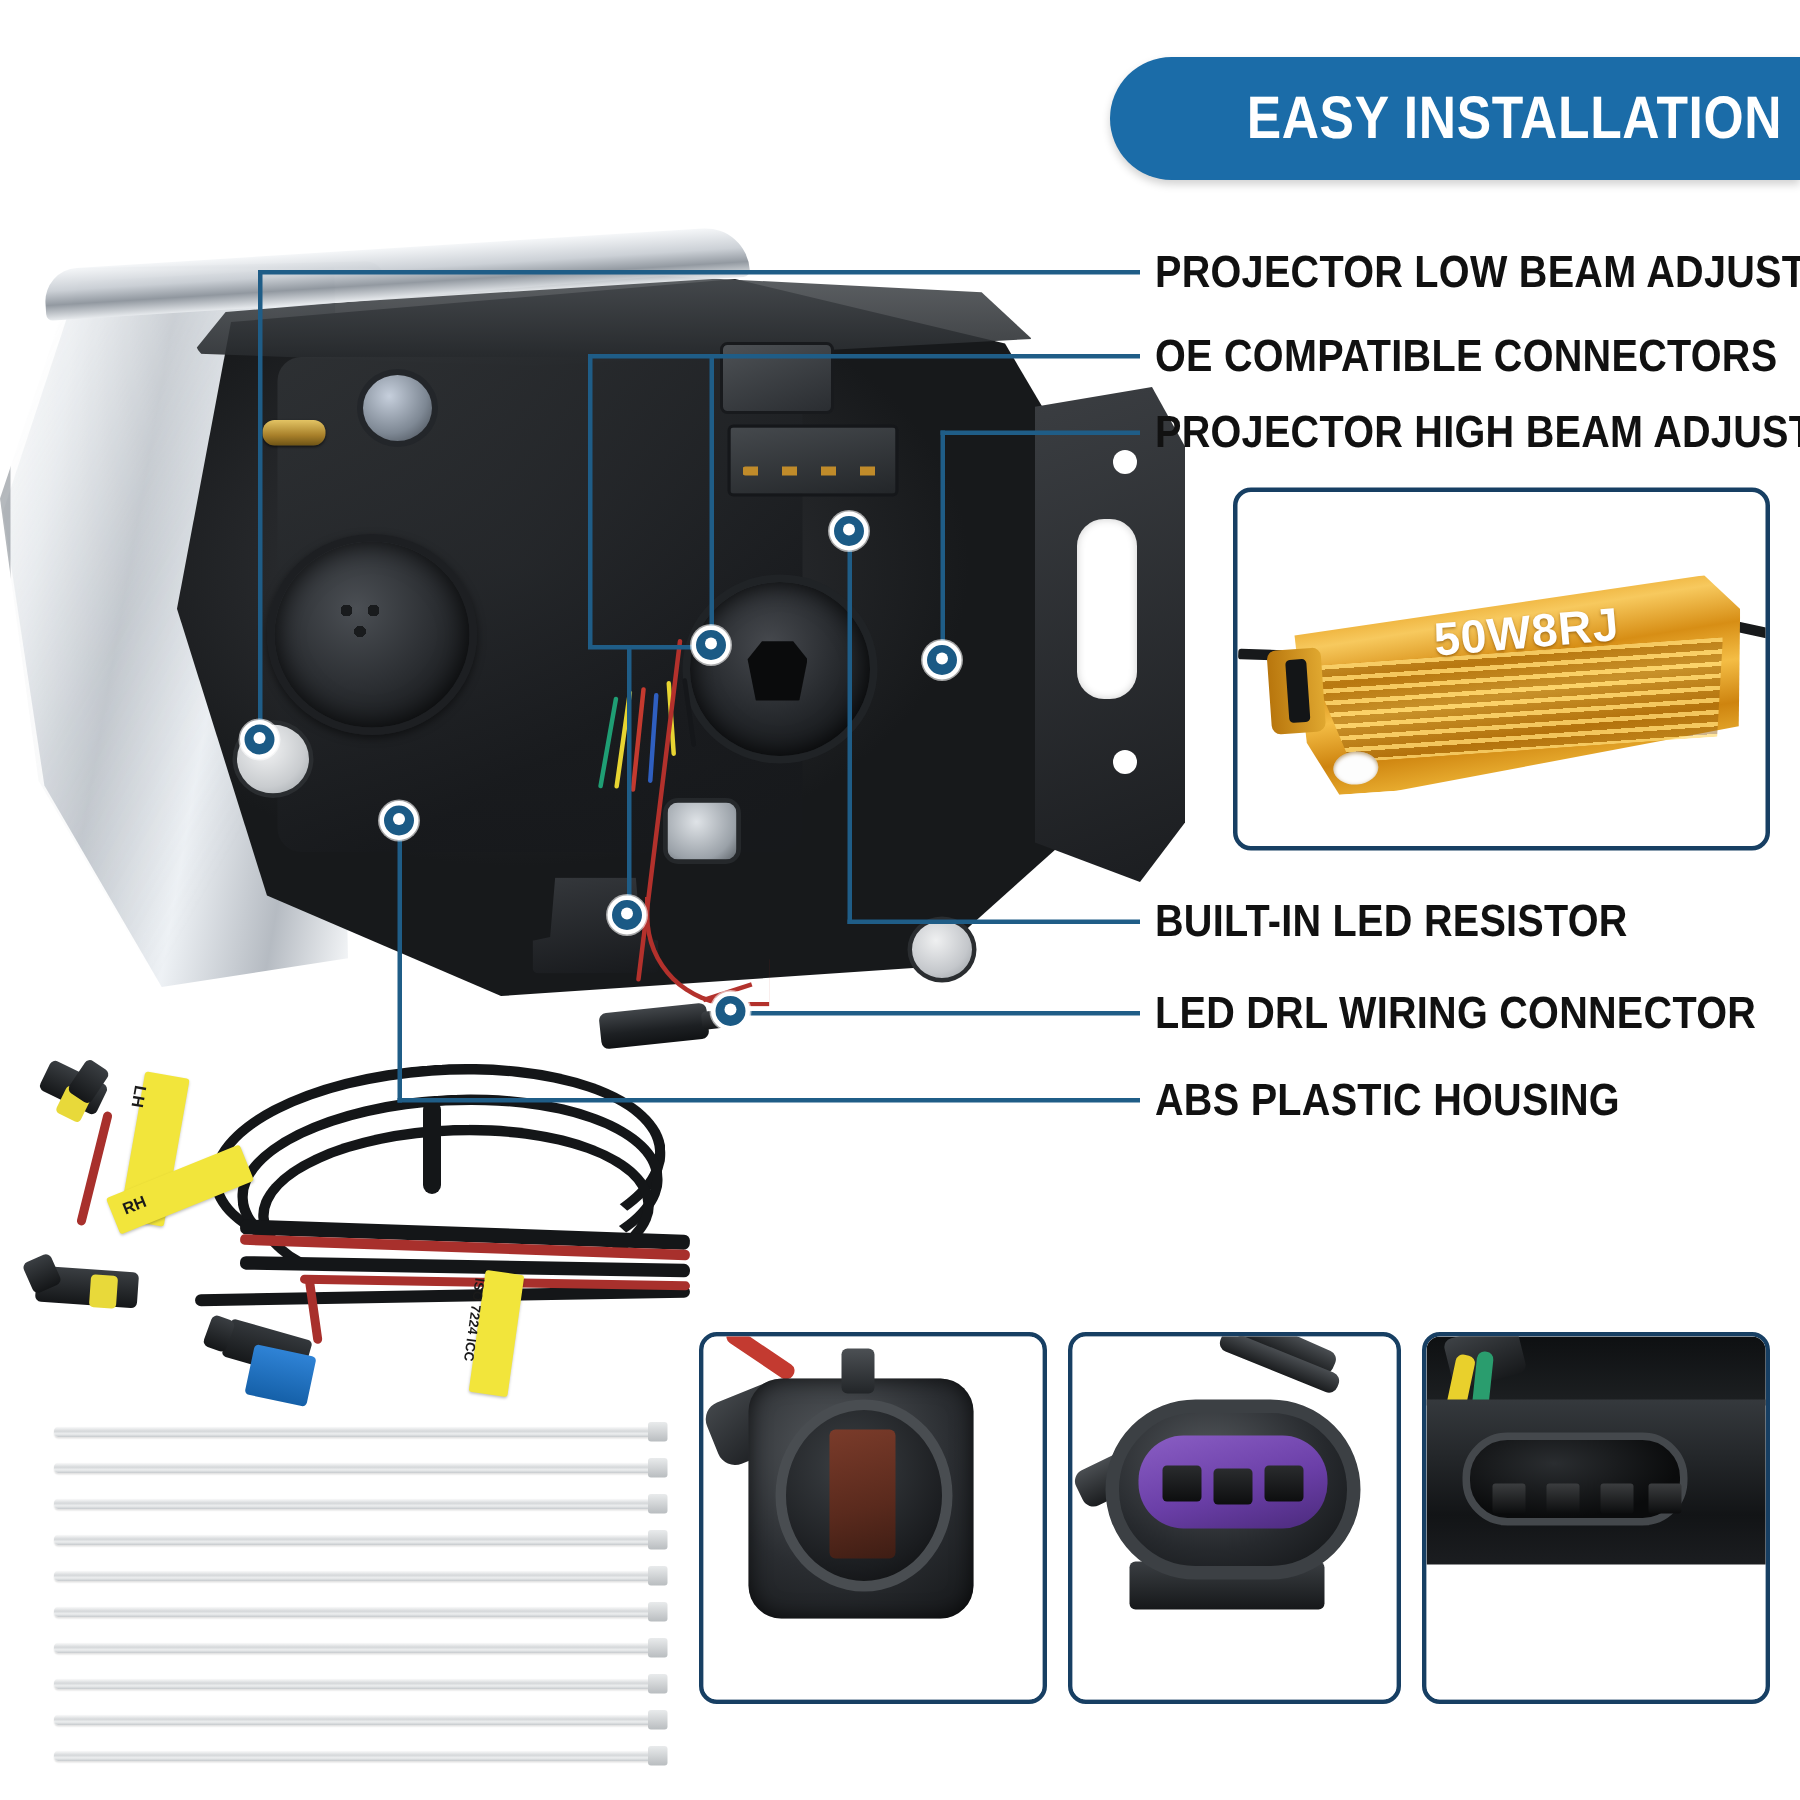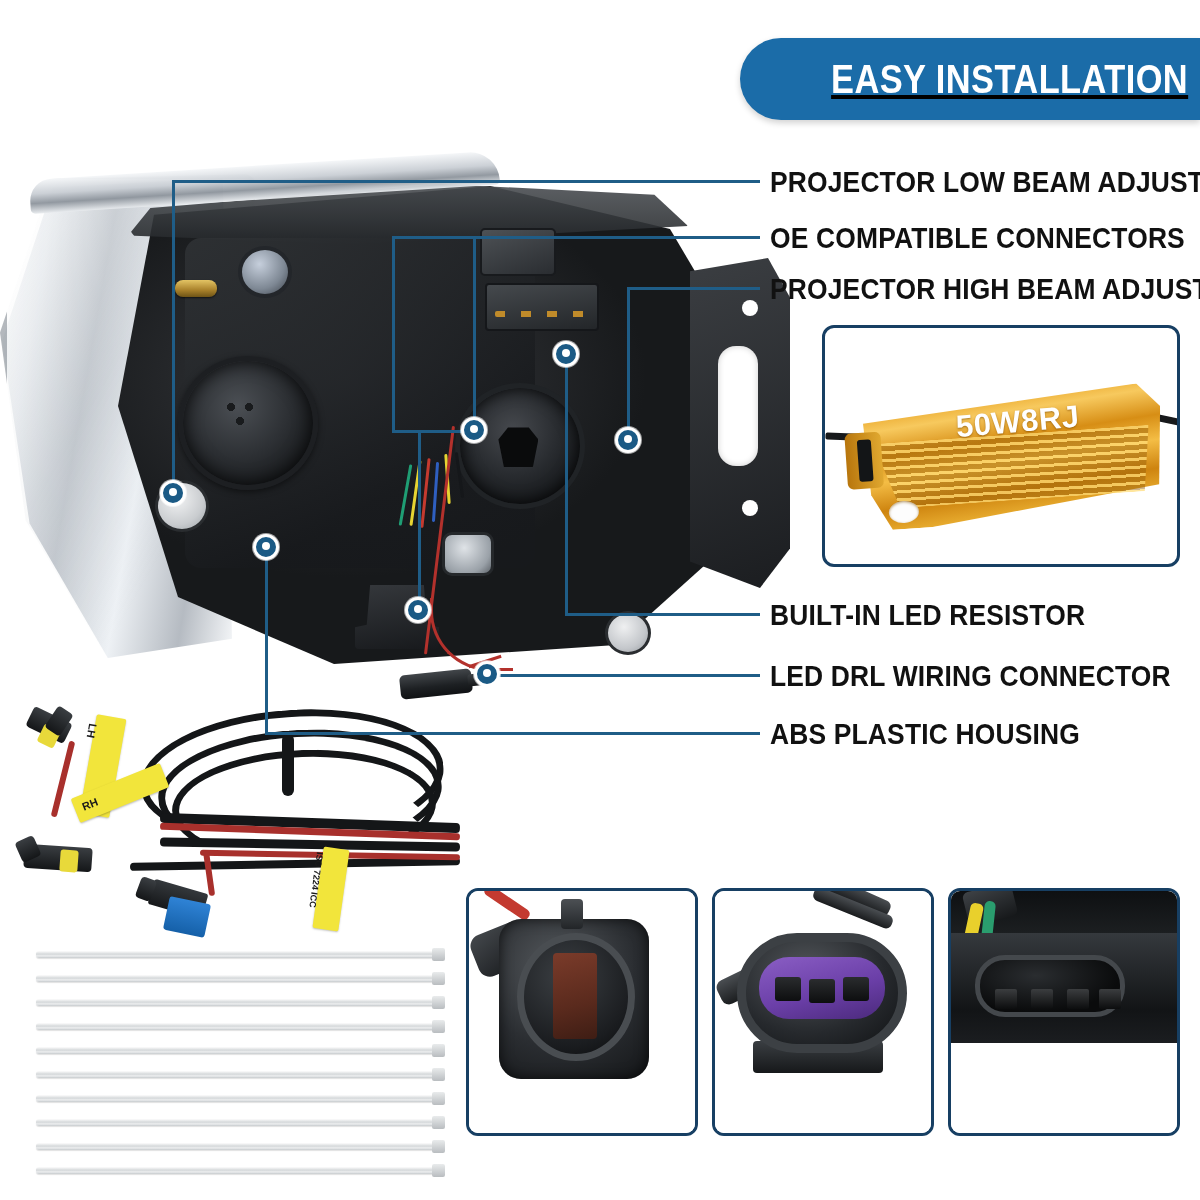--- a/index.html
+++ b/index.html
@@ -13,21 +13,20 @@
   #stage{position:absolute;inset:0;width:1200px;height:1200px;}
 
   
   .banner{
     position:absolute;left:740px;top:38px;width:460px;height:82px;
     background:#1b6ca8;
     border-top-left-radius:46px;border-bottom-left-radius:46px;
     border-top-right-radius:0;border-bottom-right-radius:0;
     display:flex;align-items:center;justify-content:flex-end;
     box-shadow:0 3px 6px rgba(0,0,0,.18);
-    text-decoration:underline;
   }
   .banner-text{
     color:#fff;
     font-family:"Liberation Sans Narrow","Liberation Sans",sans-serif;
     font-weight:700;font-size:40px;letter-spacing:.5px;
     transform:scaleX(.86);transform-origin:right center;
     padding-right:14px;white-space:nowrap;
   }
 
   

